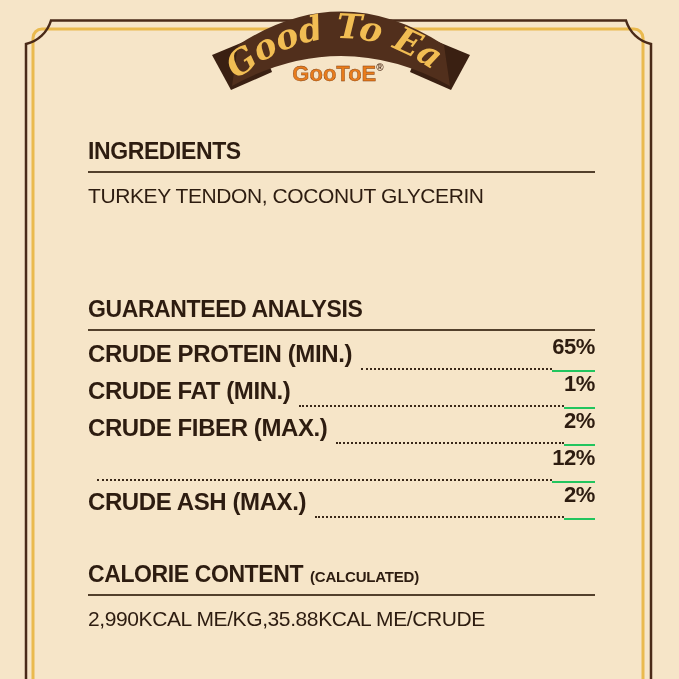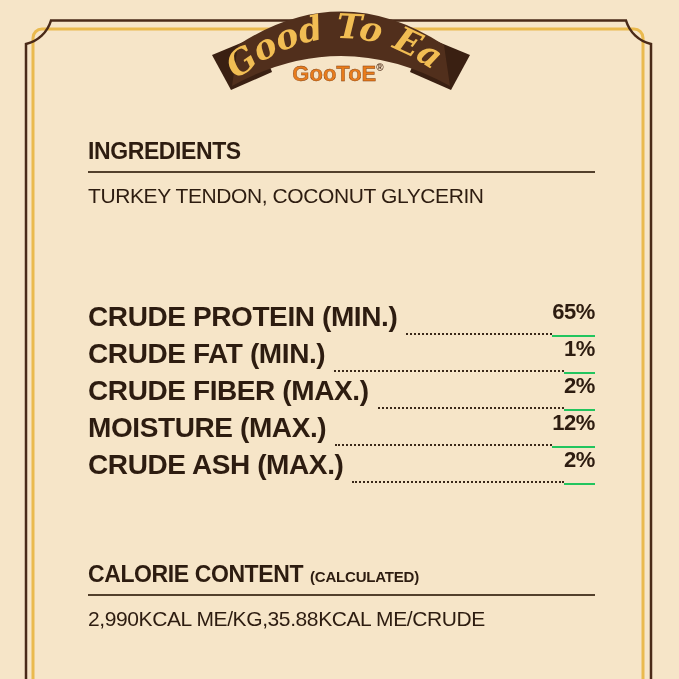--- a/index.html
+++ b/index.html
@@ -25,21 +25,21 @@
   .sec-title{
     font-size:23px;font-weight:bold;
     padding-bottom:6px;
     border-bottom:2px solid #53402c;
     display:flex;align-items:baseline;gap:7px;
   }
   .sec-subtitle{font-size:15px;font-weight:bold;letter-spacing:-0.2px;margin-top:12px;}
   .sec-body{font-size:21px;font-weight:normal;margin-top:11px;}
   .ga-rows{margin-top:4px;}
   .ga-row{display:flex;align-items:flex-end;height:37px;}
-  .ga-label{font-size:28px;font-weight:bold;padding-bottom:4px;white-space:nowrap;margin-top:48px;}
+  .ga-label{font-size:24px;font-weight:bold;padding-bottom:4px;white-space:nowrap;margin-top:48px;}
   .ga-leader{flex:1;border-bottom:2px dotted #3a2819;margin:0 0 2px 9px;min-width:12px;}
   .ga-value{font-size:22px;font-weight:bold;border-bottom:2px solid #22c55e;padding-bottom:10px;white-space:nowrap;}
   .script-text{
     font-family:"DejaVu Serif",serif;
     font-style:italic;font-weight:bold;
   }
   .logo-text{font-family:"Liberation Sans",sans-serif;font-weight:bold;}
 </style>
 </head>
 <body>
@@ -54,38 +54,40 @@
   <div class="content">
 
     <div class="section sec-ingredients">
       <div class="sec-title">
         <span>INGREDIENTS</span>
       </div>
       <div class="sec-body">TURKEY TENDON, COCONUT GLYCERIN</div>
     </div>
 
     <div class="section sec-analysis">
+      <div class="sec-title">
+        <span>GUARANTEED ANALYSIS</span>
+      </div>
       <div class="ga-rows" id="ga-rows">
           <div class="ga-row">
             <span class="ga-label">CRUDE PROTEIN (MIN.)</span>
             <span class="ga-leader"></span>
             <span class="ga-value">65%</span>
           </div>
           <div class="ga-row">
             <span class="ga-label">CRUDE FAT (MIN.)</span>
             <span class="ga-leader"></span>
             <span class="ga-value">1%</span>
           </div>
           <div class="ga-row">
             <span class="ga-label">CRUDE FIBER (MAX.)</span>
             <span class="ga-leader"></span>
             <span class="ga-value">2%</span>
           </div>
           <div class="ga-row">
-            <span class="ga-label">MOISTURE (MAX.)</span>
             <span class="ga-leader"></span>
             <span class="ga-value">12%</span>
           </div>
           <div class="ga-row">
             <span class="ga-label">CRUDE ASH (MAX.)</span>
             <span class="ga-leader"></span>
             <span class="ga-value">2%</span>
           </div>
         </div>
     </div>

